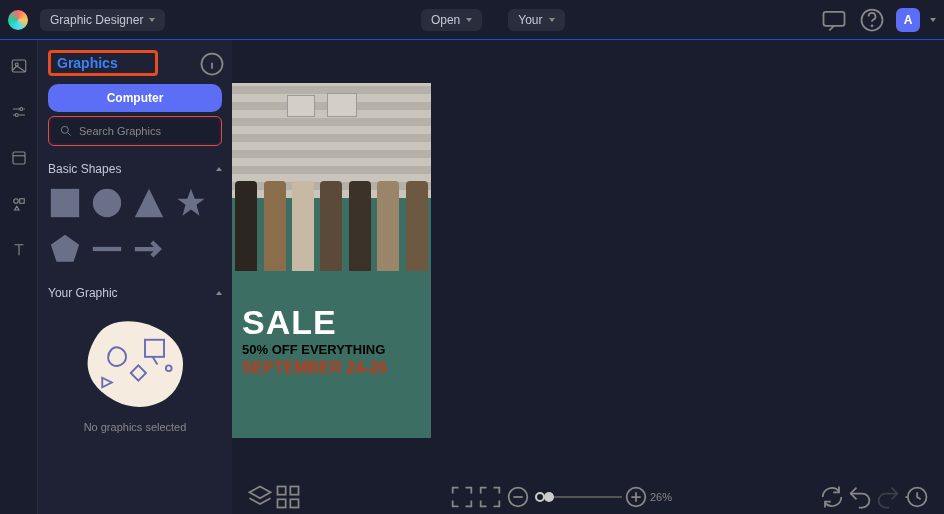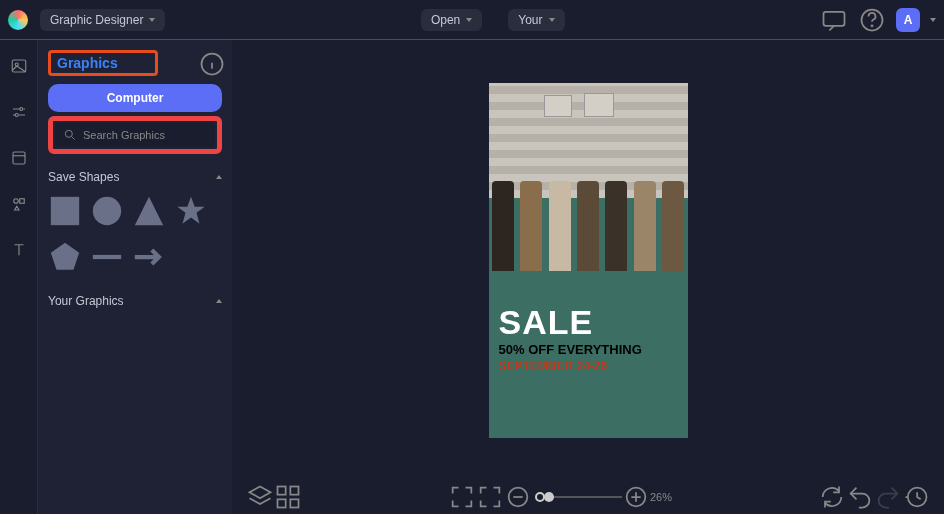--- a/index.html
+++ b/index.html
@@ -86,21 +86,21 @@
   color: #fff;
   text-align: center;
   padding: 7px;
   border-radius: 10px;
   font-size: 12px;
   margin-bottom: 4px;
   cursor: pointer;
   font-weight: bold;
 }
 .search-wrap {
-  border: 5px solid #ef4444;
+  border: 1px solid #ef4444;
   border-radius: 6px;
   padding: 2px;
 }
 .search-box {
   background: #1a1d2e;
   border-radius: 4px;
   padding: 5px 8px;
   display: flex;
   align-items: center;
   gap: 6px;
@@ -131,21 +131,20 @@
   flex: 1;
   background: #1a1d2e;
   position: relative;
   display: flex;
   flex-direction: column;
 }
 .canvas-viewport {
   flex: 1;
   display: flex;
   align-items: center;
-  justify-content: center;
 }
 .artboard {
   width: 199px; height: 355px;
   background: #3d6e63;
   position: relative;
   overflow: hidden;
 }
 .photo-area {
   height: 115px;
   background: #b5b0a8;
@@ -157,21 +156,21 @@
   position: absolute; top: 80px; left: 0; right: 0; height: 120px;
   display: flex; justify-content: space-around;
 }
 .garment {
   width: 22px; height: 90px; margin-top: 18px;
   border-radius: 4px 4px 0 0;
 }
 .sale-text { position: absolute; left: 10px; top: 220px; }
 .sale-big { font-size: 34px; font-weight: 700; color: #fff; letter-spacing: 1px; }
 .sale-sub { font-size: 13px; font-weight: 600; color: #000000; }
-.sale-date { font-size: 12px; font-weight: 700; color: #c13a1a; margin-top: 2px; }
+.sale-date { font-size: 16px; font-weight: 700; color: #c13a1a; margin-top: 2px; }
 .bottom-bar {
   height: 34px;
   display: flex;
   align-items: center;
   padding: 0 14px;
 }
 .bb-spacer { flex: 1; }
 .slider-track { width: 70px; height: 2px; background: #555; position: relative; }
 .slider-knob { width: 10px; height: 10px; background: #ccc; border-radius: 50%; position: absolute; left: 0; top: -4px; }
 .zoom-label { font-size: 11px; color: #888; }
@@ -276,21 +275,21 @@
       <div class="search-box">
         <svg viewBox="0 0 24 24" width="14" height="14">
             <circle cx="10" cy="10" r="6"></circle>
             <path d="M20 20l-5-5"></path>
           </svg>
         <span>Search Graphics</span>
       </div>
     </div>
 
     <div class="section-head">
-      <span>Save Shapes</span>
+      <span>Basic Shapes</span>
       <span class="chev chev-up"></span>
     </div>
     <div class="shapes-grid">
       <div class="shape-cell"><svg viewBox="0 0 24 24">
             <rect x="2" y="2" width="20" height="20" fill="#6b7089" stroke="none"></rect>
           </svg></div>
       <div class="shape-cell"><svg viewBox="0 0 24 24">
             <circle cx="12" cy="12" r="10" fill="#6b7089" stroke="none"></circle>
           </svg></div>
       <div class="shape-cell"><svg viewBox="0 0 24 24">
@@ -304,22 +303,36 @@
           </svg></div>
       <div class="shape-cell"><svg viewBox="0 0 24 24">
             <path d="M2 12h20" stroke="#6b7089" stroke-width="3"></path>
           </svg></div>
       <div class="shape-cell"><svg viewBox="0 0 24 24">
             <path d="M2 12h16M14 7l5 5-5 5" stroke="#6b7089" stroke-width="3"></path>
           </svg></div>
     </div>
 
     <div class="section-head">
-      <span>Your Graphics</span>
+      <span>Your Graphic</span>
       <span class="chev chev-up"></span>
+    </div>
+    <div class="empty-graphic">
+      <div class="blob">
+        <svg viewBox="0 0 120 100" width="115" height="95">
+          <path d="M20 20c20-30 90-10 90 30s-40 55-70 40S0 50 20 20z" fill="#f5ecdf" stroke="none"></path>
+          <path d="M35 35c5-5 15 0 15 8s-10 12-15 8-5-11 0-16z" fill="none" stroke="#6b6bb5" stroke-width="2"></path>
+          <rect x="70" y="25" width="20" height="18" fill="none" stroke="#6b6bb5" stroke-width="2"></rect>
+          <path d="M78 43l5 8" stroke="#6b6bb5" stroke-width="2"></path>
+          <path d="M55 60l8-8 8 8-8 8z" fill="none" stroke="#6b6bb5" stroke-width="2"></path>
+          <path d="M25 65l10 5-10 5z" fill="none" stroke="#6b6bb5" stroke-width="2"></path>
+          <circle cx="95" cy="55" r="3" fill="none" stroke="#6b6bb5" stroke-width="2"></circle>
+        </svg>
+      </div>
+      <div class="empty-text">No graphics selected</div>
     </div>
   </div>
 
   <div class="canvas-area">
     <div class="canvas-viewport">
       <div class="artboard">
         <div class="photo-area">
           <div class="brick"></div>
           <div class="frame" style="left:55px;top:12px;width:28px;height:22px;"></div>
           <div class="frame" style="left:95px;top:10px;width:30px;height:24px;"></div>

